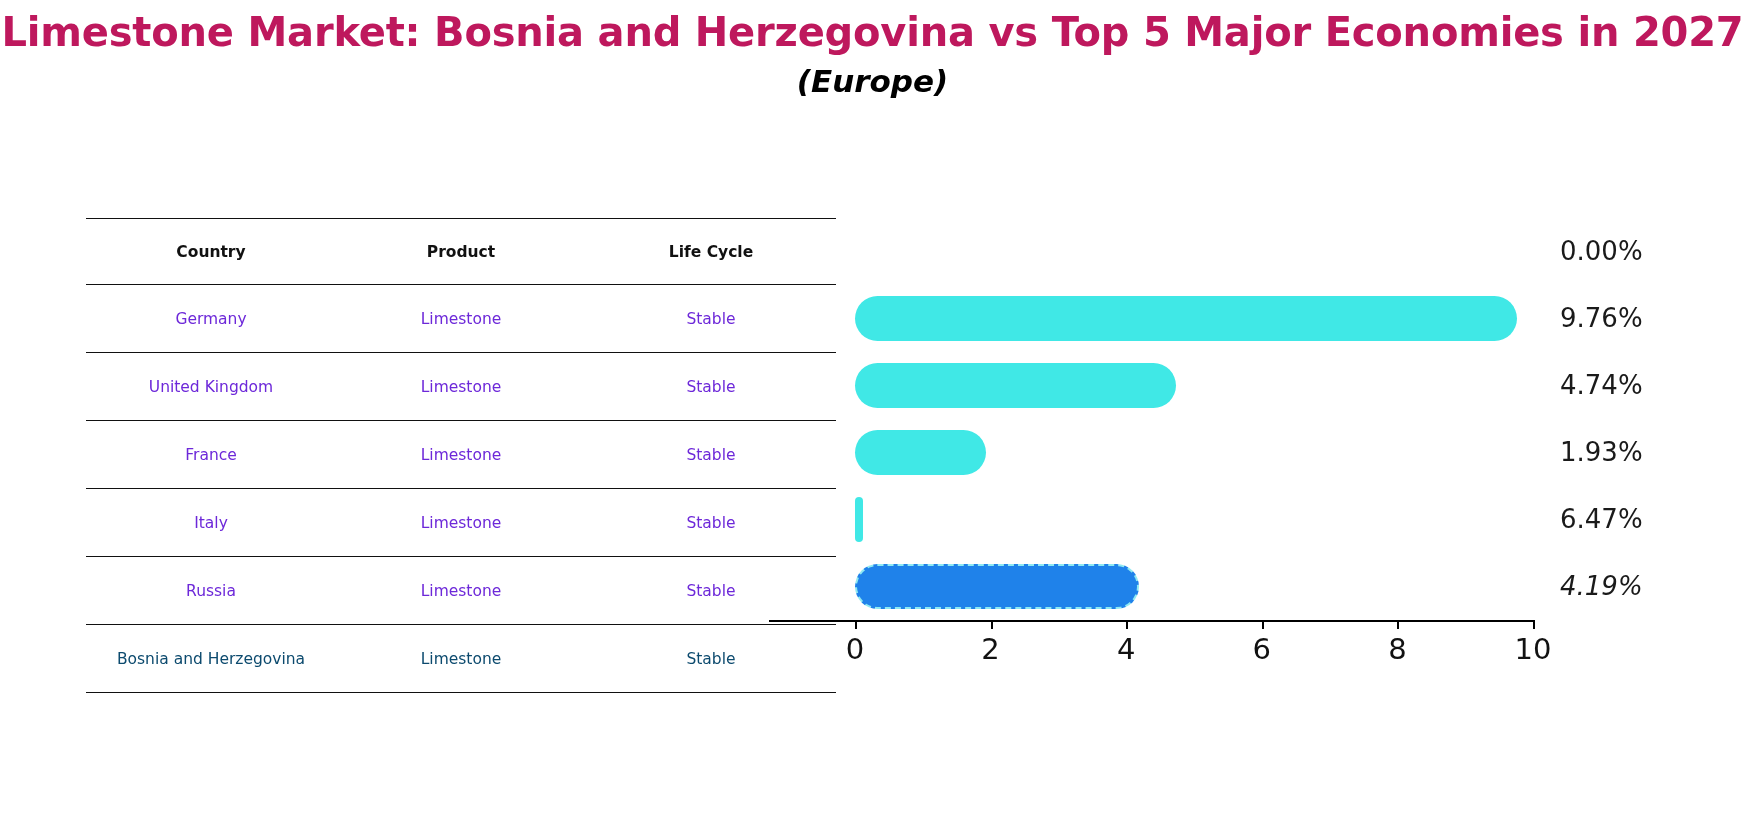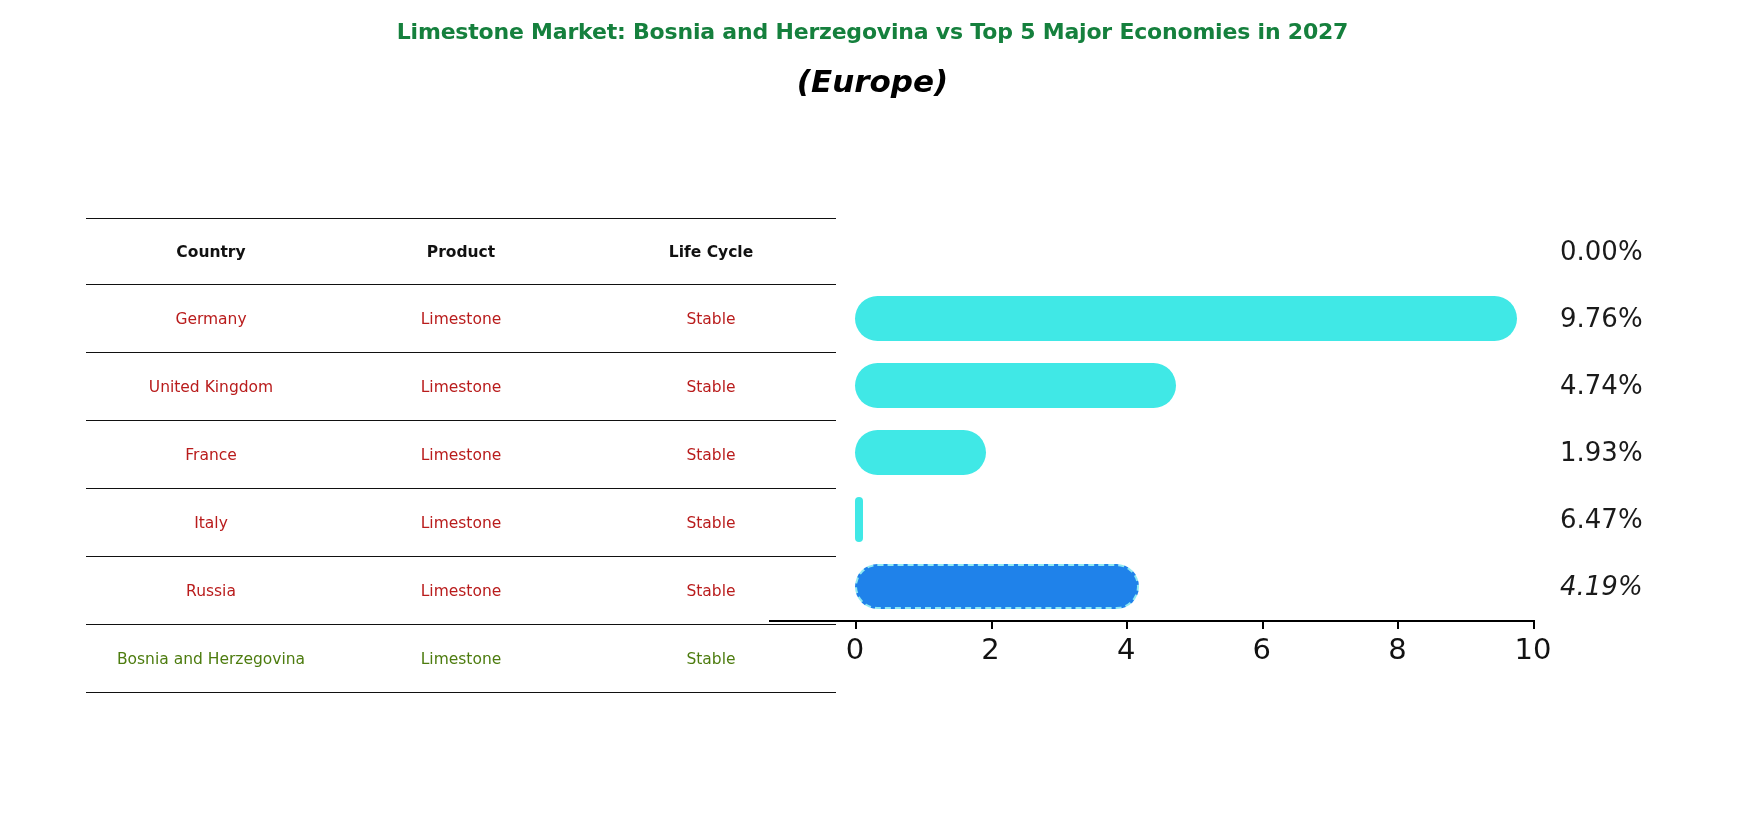--- a/index.html
+++ b/index.html
@@ -18,25 +18,25 @@
 
   
   #title-block {
     position: absolute;
     top: 8px;
     left: 0;
     width: 1745px;
     text-align: center;
   }
   #title-line-1 {
-    font-size: 22px;
+    font-size: 40px;
     font-weight: bold;
     letter-spacing: -0.2px;
     line-height: 48px;
-    color: #15803d;
+    color: #be185d;
     white-space: nowrap;
   }
   #title-line-2 {
     font-size: 31px;
     font-weight: bold;
     line-height: 50px;
     color: #000000;
     font-style: italic;
   }
 
@@ -64,28 +64,28 @@
     vertical-align: middle;
     border: none;
     background: transparent;
   }
   .tbl th {
     font-weight: bold;
     color: #111111;
     height: 65px;
   }
   .tbl td {
-    color: #b91c1c;
+    color: #6d28d9;
     font-weight: normal;
   }
   .rule-top    { border-top: 1.6px solid #111111; }
   .rule-bottom { border-bottom: 1.6px solid #111111; }
 
   tr.highlight-row td {
-    color: #4d7c0f;
+    color: #0c4a6e;
     text-align: center;
   }
 
   
   #chart-panel {
     position: absolute;
     left: 855px;
     top: 218px;
     width: 860px;
     height: 500px;

